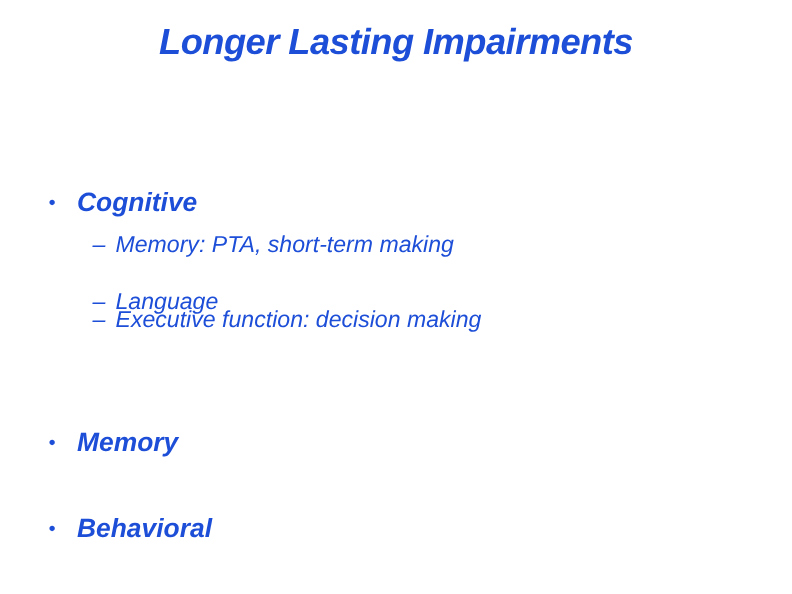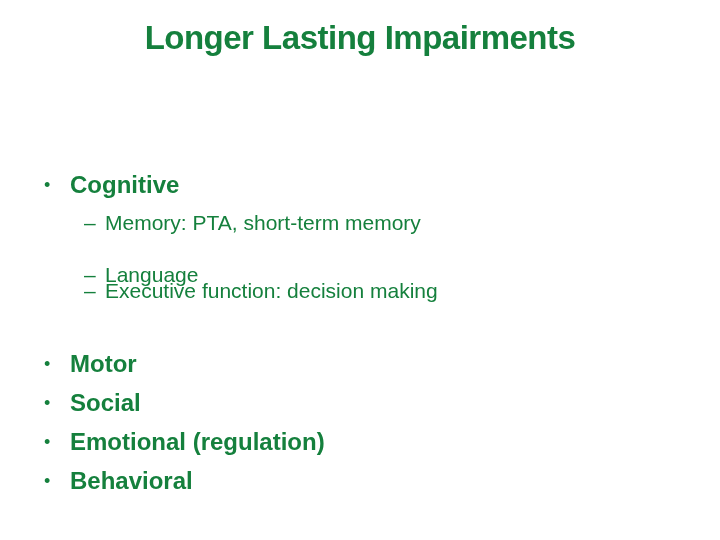--- a/index.html
+++ b/index.html
@@ -6,22 +6,23 @@
     margin: 0;
     padding: 0;
     background: #ffffff;
   }
   .slide {
     position: relative;
     width: 704px;
     height: 540px;
     background: #ffffff;
     overflow: hidden;
-    color: #15803d;
+    color: #1d4ed8;
     font-family: "Liberation Sans", "DejaVu Sans", sans-serif;
+    font-style: italic;
   }
   .title {
     position: absolute;
     top: 14px;
     left: 0;
     width: 720px;
     text-align: center;
     font-weight: 700;
     font-size: 33px;
     line-height: 47px;
@@ -64,41 +65,35 @@
 
   <div class="title">
     <div>Longer Lasting Impairments</div>
   </div>
 
   <div class="row l1" style="top:128px">
     <span class="marker">•</span><span>Cognitive</span>
   </div>
 
   <div class="row l2" style="top:167px">
-    <span class="marker">–</span><span>Memory: PTA, short-term memory</span>
+    <span class="marker">–</span><span>Memory: PTA, short-term making</span>
   </div>
 
   <div class="row l2" style="top:219px">
     <span class="marker">–</span><span>Language</span>
   </div>
 
   <div class="row l2" style="top:235px">
     <span class="marker">–</span><span>Executive function: decision making</span>
   </div>
 
 
-  <div class="row l1" style="top:307px">
-    <span class="marker">•</span><span>Motor</span>
+
+  <div class="row l1" style="top:346px">
+    <span class="marker">•</span><span>Memory</span>
   </div>
 
-  <div class="row l1" style="top:346px">
-    <span class="marker">•</span><span>Social</span>
-  </div>
-
-  <div class="row l1" style="top:385px">
-    <span class="marker">•</span><span>Emotional (regulation)</span>
-  </div>
 
   <div class="row l1" style="top:424px">
     <span class="marker">•</span><span>Behavioral</span>
   </div>
 
 </div>
 
 </body></html>

